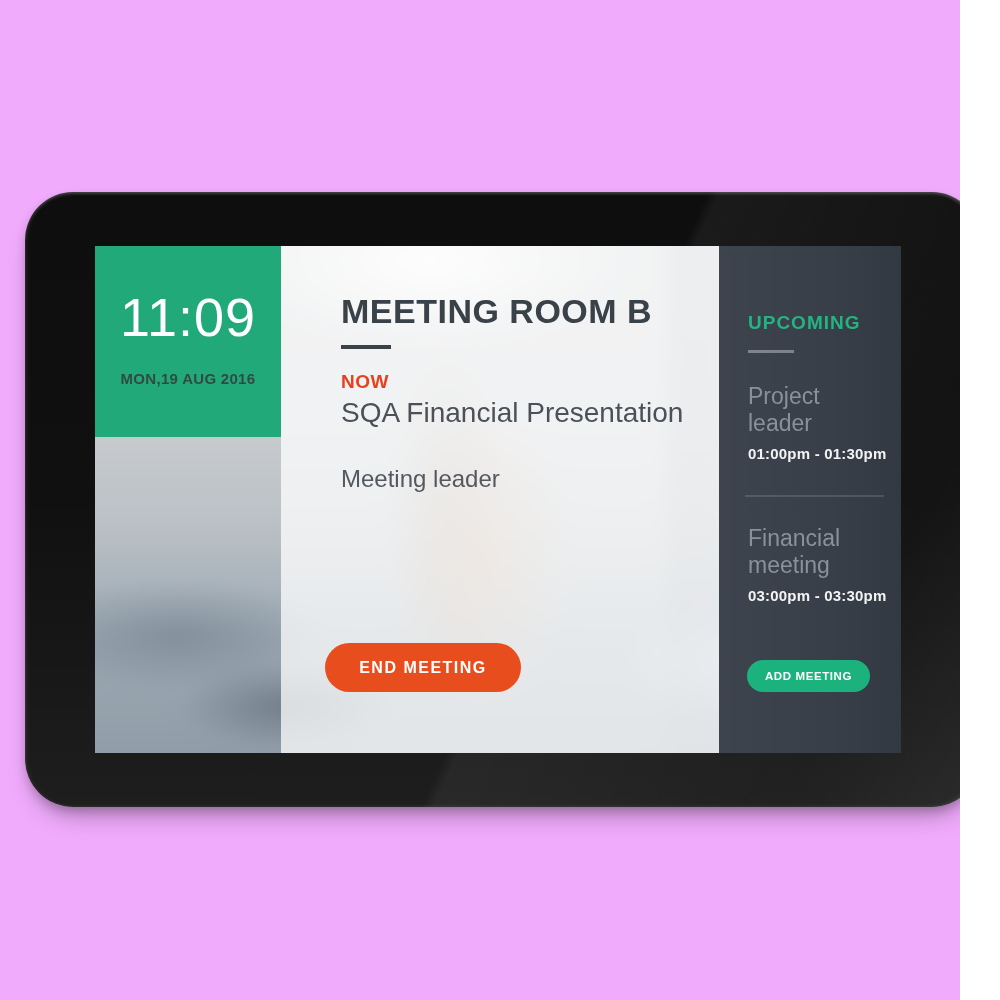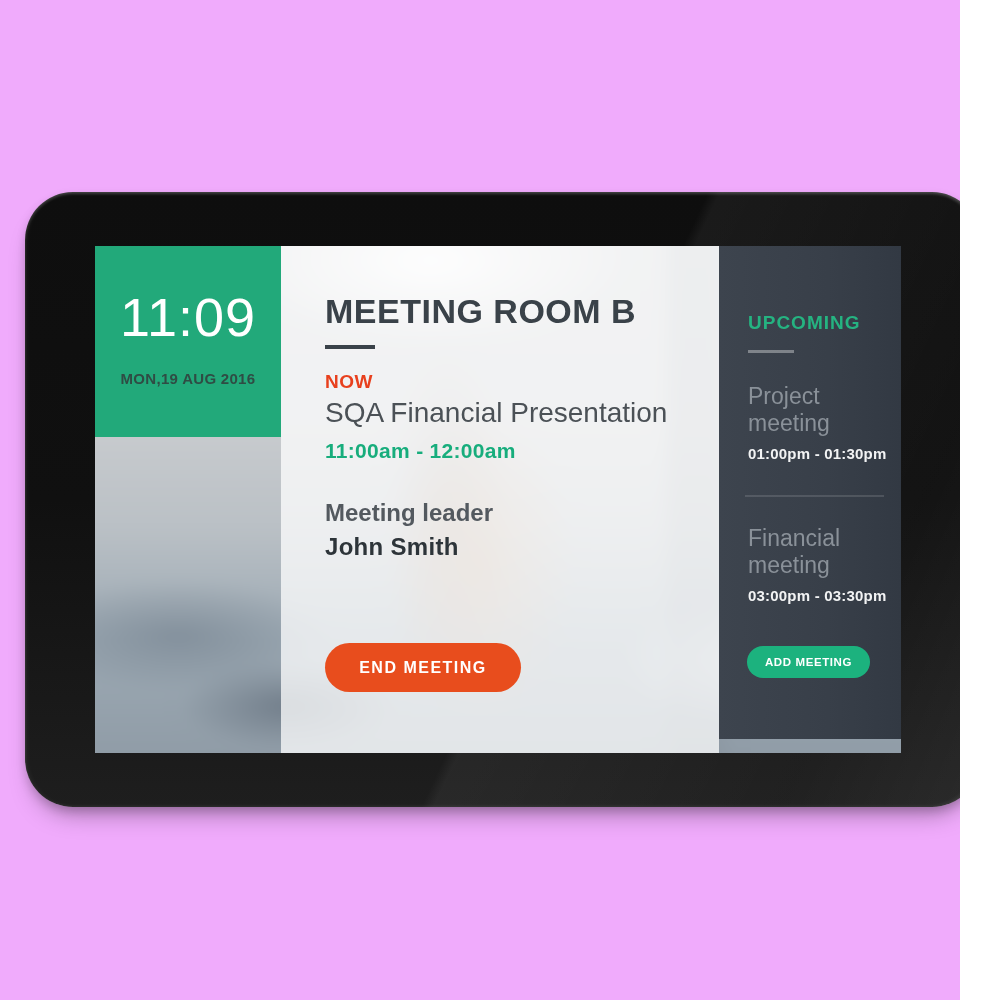--- a/index.html
+++ b/index.html
@@ -52,39 +52,39 @@
     position:absolute; left:0; top:0; width:100%; height:191px;
     background:#22a97a; display:flex; flex-direction:column; align-items:center;
   }
   .clock-time { margin-top:44px; font-size:54px; line-height:1; font-weight:400; color:#ffffff; letter-spacing:1px; }
   .clock-date { margin-top:26px; font-size:15px; font-weight:700; color:#2f4c44; letter-spacing:0.3px; }
 
   
   .col-center {
     position:absolute; left:186px; top:0; bottom:0; width:438px;
     background:rgba(255,255,255,0.74);
-    padding-left:44px;
+    padding-left:60px;
   }
   .room-title { margin-top:46px; font-size:34px; line-height:39px; font-weight:700; color:#3a4249; letter-spacing:0.5px; }
   .title-underline { margin-top:14px; width:50px; height:4px; background:#3a4249; }
   .now-label { margin-top:22px; font-size:19px; line-height:22px; font-weight:700; color:#e8401d; letter-spacing:0.5px; }
   .meeting-title { margin-top:3px; font-size:28px; line-height:34px; font-weight:400; color:#4b5156; }
   .meeting-time { margin-top:8px; font-size:21px; line-height:26px; font-weight:700; color:#17ad7c; letter-spacing:0.3px; }
-  .leader-label { margin-top:34px; font-size:24px; line-height:30px; font-weight:700; color:#53595f; }
+  .leader-label { margin-top:34px; font-size:24px; line-height:30px; font-weight:400; color:#53595f; }
   .leader-name { margin-top:4px; font-size:24px; line-height:30px; font-weight:700; color:#2d3439; letter-spacing:0.3px; }
   .end-btn {
     position:absolute; left:44px; bottom:61px; width:196px; height:49px;
     border:none; border-radius:25px; background:#e84d1d; color:#ffffff;
     font-family:"Liberation Sans", sans-serif;
     font-size:16px; font-weight:700; letter-spacing:1.5px; cursor:pointer;
   }
 
   
   .col-right {
-    position:absolute; left:624px; top:0; bottom:14px; width:182px;
+    position:absolute; left:624px; top:0; bottom:0; width:182px;
     background:linear-gradient(90deg,#3d444e 0%,#383f49 60%,#323943 100%);
     padding-left:29px;
   }
   .upcoming-header { margin-top:66px; font-size:19px; line-height:22px; font-weight:700; color:#25b381; letter-spacing:1px; }
   .upcoming-underline { margin-top:16px; width:46px; height:3px; background:rgba(255,255,255,0.35); }
   .item-title { font-size:23px; line-height:27px; font-weight:400; color:#8a9199; width:125px; }
   .item-time { margin-top:8px; font-size:15px; line-height:18px; font-weight:700; color:#f2f3f4; letter-spacing:0.2px; }
   .upcoming-item.first { margin-top:30px; }
   .upcoming-item.second { margin-top:28px; }
   .divider { margin-top:32px; margin-left:-3px; width:139px; height:2px; background:rgba(255,255,255,0.13); }
@@ -110,32 +110,30 @@
           <div class="clock-time">11:09</div>
           <div class="clock-date">MON,19 AUG 2016</div>
         </div>
       </div>
 
       <div class="col-center">
         <h1 class="room-title">MEETING ROOM B</h1>
         <div class="title-underline"></div>
         <div class="now-label">NOW</div>
         <div class="meeting-title">SQA Financial Presentation</div>
-        <div class="meeting-time">11:00am - 12:00am</div>
         <div class="leader-label">Meeting leader</div>
-        <div class="leader-name">John Smith</div>
         <button class="end-btn">END MEETING</button>
       </div>
 
       <div class="col-right">
         <div class="upcoming-header">UPCOMING</div>
         <div class="upcoming-underline"></div>
 
         <div class="upcoming-item first">
-          <div class="item-title">Project meeting</div>
+          <div class="item-title">Project leader</div>
           <div class="item-time">01:00pm - 01:30pm</div>
         </div>
 
         <div class="divider"></div>
 
         <div class="upcoming-item second">
           <div class="item-title">Financial meeting</div>
           <div class="item-time">03:00pm - 03:30pm</div>
         </div>
 

